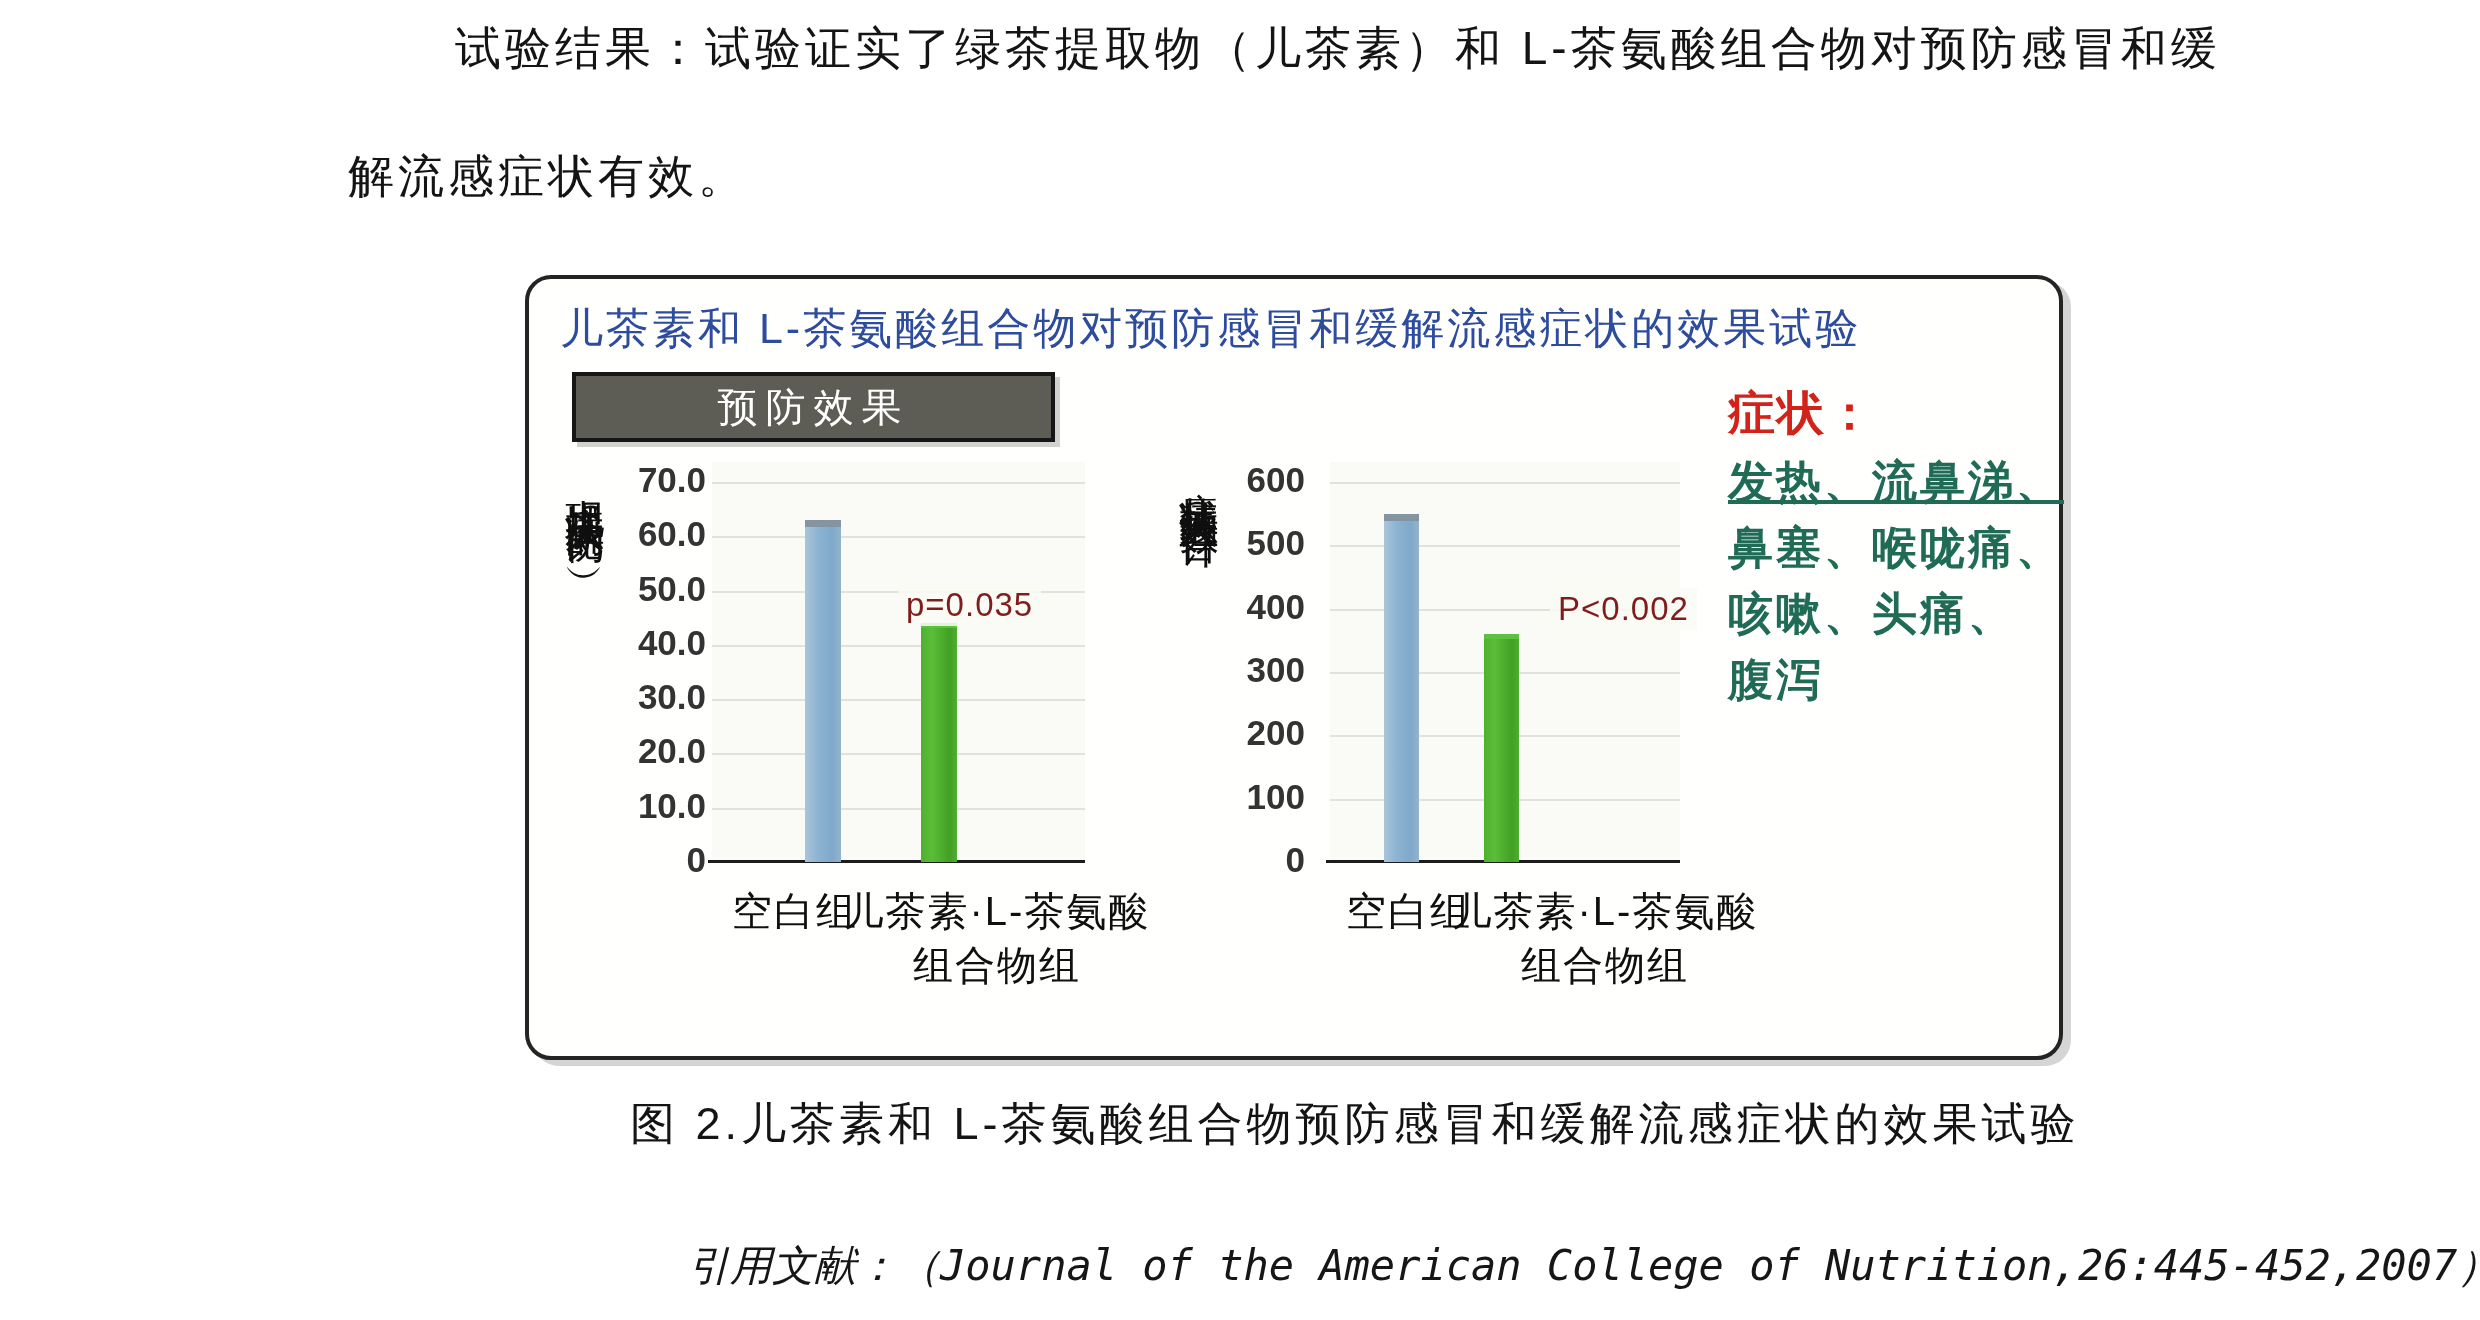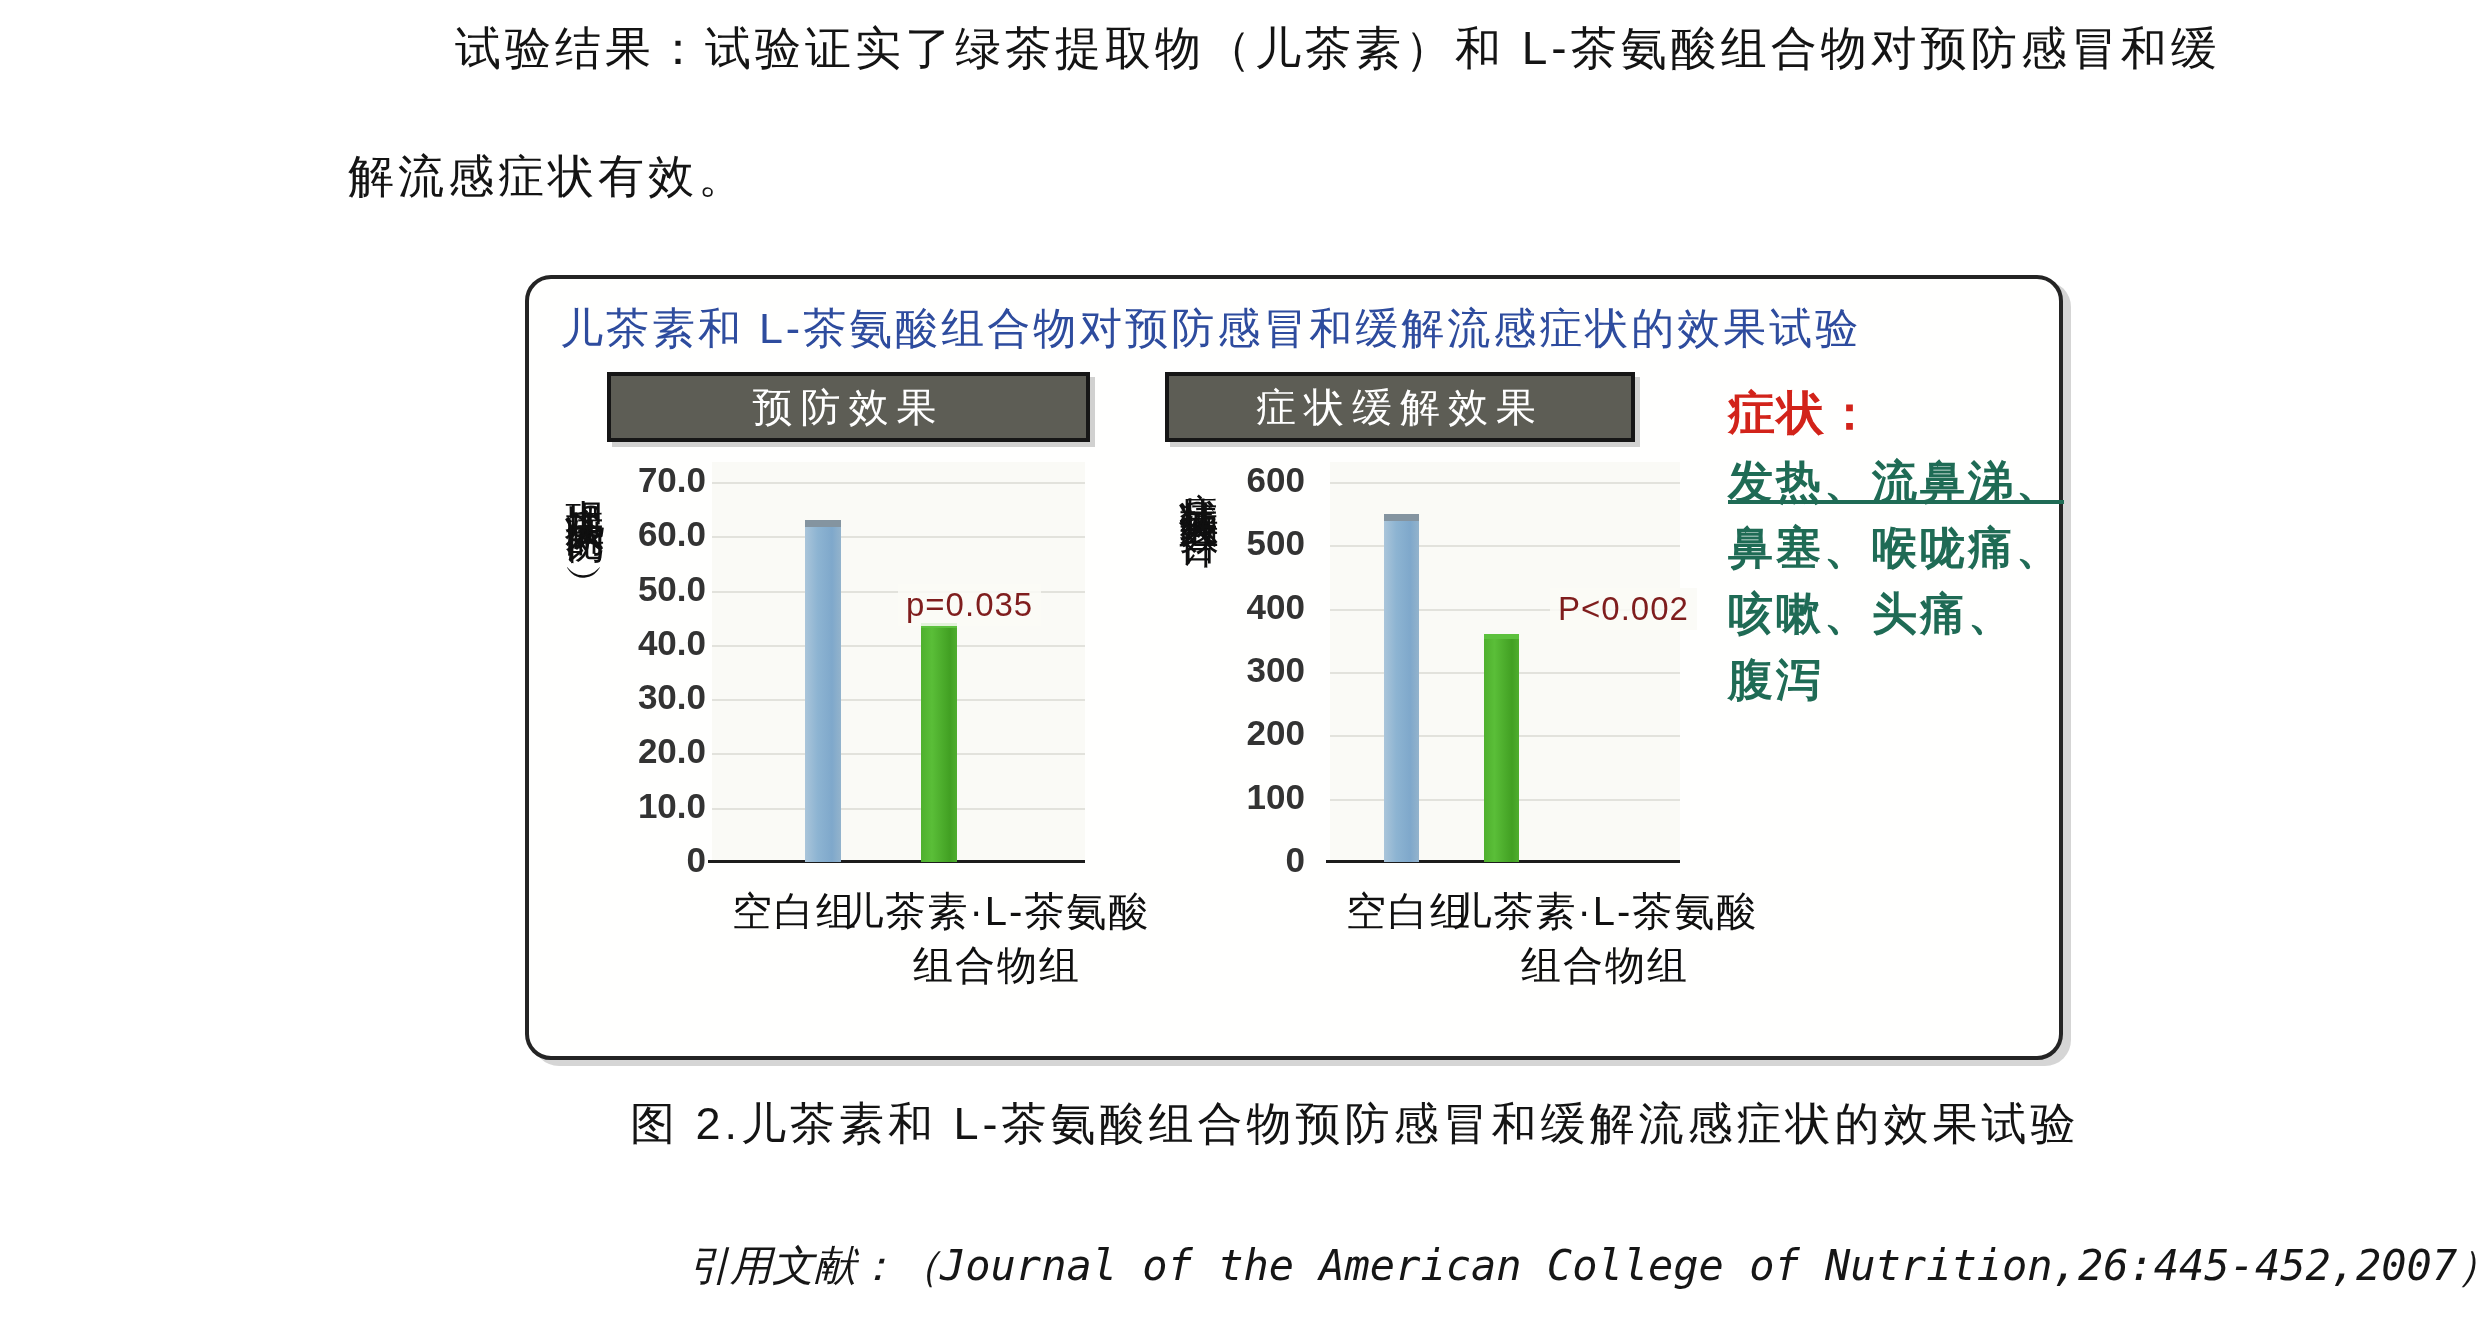--- a/index.html
+++ b/index.html
@@ -9,21 +9,21 @@
   .para-line{position:absolute;font-size:46px;letter-spacing:4px;color:#141414;white-space:nowrap;}
 
   .figure-box{position:absolute;left:525px;top:275px;width:1538px;height:785px;background:#fffffe;
         border:4px solid #242424;border-radius:26px;box-shadow:8px 6px 0 rgba(150,150,150,.40);}
   .fig-title{position:absolute;left:560px;top:300px;font-size:43px;color:#2e4c9e;
         letter-spacing:3px;white-space:nowrap;}
 
   .figure-layer{position:absolute;left:0;top:0;width:2480px;height:1320px;pointer-events:none;}
   .chart-header{position:absolute;background:#5d5d55;border:4px solid #161616;
         box-shadow:5px 5px 0 rgba(0,0,0,.18);display:flex;align-items:center;justify-content:center;
-        color:#ffffff;font-size:40px;letter-spacing:8px;margin-left:35px;}
+        color:#ffffff;font-size:40px;letter-spacing:8px;}
   .y-axis-label{position:absolute;writing-mode:vertical-rl;font-size:39px;letter-spacing:4px;
         color:#0f0f0f;line-height:46px;white-space:nowrap;}
   .panel{position:absolute;background:#fafaf6;}
   .gridline{position:absolute;left:0;right:0;height:2px;background:#e2e2dc;}
   .baseline{position:absolute;height:3px;background:#1c1c1c;}
   .tick{position:absolute;width:110px;text-align:right;font-size:35px;color:#333333;font-weight:600;}
   .bar{position:absolute;}
   .bar-blue{background:linear-gradient(90deg,#aac5da 0%,#8db4d2 35%,#7fa8cb 75%,#93b3cc 100%);
         border-top:7px solid #8494a0;}
   .bar-green{background:linear-gradient(90deg,#4fb02e 0%,#5abe38 30%,#42a023 80%,#4fae2f 100%);
@@ -77,21 +77,20 @@
       <div class="bar bar-blue" style="left: 805px; top: 520px; width: 36px; height: 342px;"></div>
       <div class="bar bar-green" style="left: 921px; top: 623.143px; width: 36px; height: 238.857px;"></div>
       <div class="annotation" style="left: 898px; top: 584px;">p=0.035</div>
       <div class="x-label" style="left: 675px; top: 884px; width: 240px;">
         <div>空白组</div>
       </div>
       <div class="x-label" style="left: 817px; top: 884px; width: 360px;">
         <div>儿茶素·L-茶氨酸</div>
         <div>组合物组</div>
       </div>
-      <div class="chart-header" style="left: 1130px; top: 372px; width: 470px; height: 70px;">症状缓解效果</div>
       <div class="y-axis-label" style="left: 1176px; top: 462px; width: 46px; height: 430px;">症状持续的天数（合计）</div>
       <div class="panel" style="left: 1330px; top: 462px; width: 350px; height: 400px;">
         <div class="gridline" style="top: 20px;"></div>
         <div class="gridline" style="top: 83.3333px;"></div>
         <div class="gridline" style="top: 146.667px;"></div>
         <div class="gridline" style="top: 210px;"></div>
         <div class="gridline" style="top: 273.333px;"></div>
         <div class="gridline" style="top: 336.667px;"></div>
       </div>
       <div class="tick" style="left: 1195px; top: 460px; width: 110px;">600</div>

